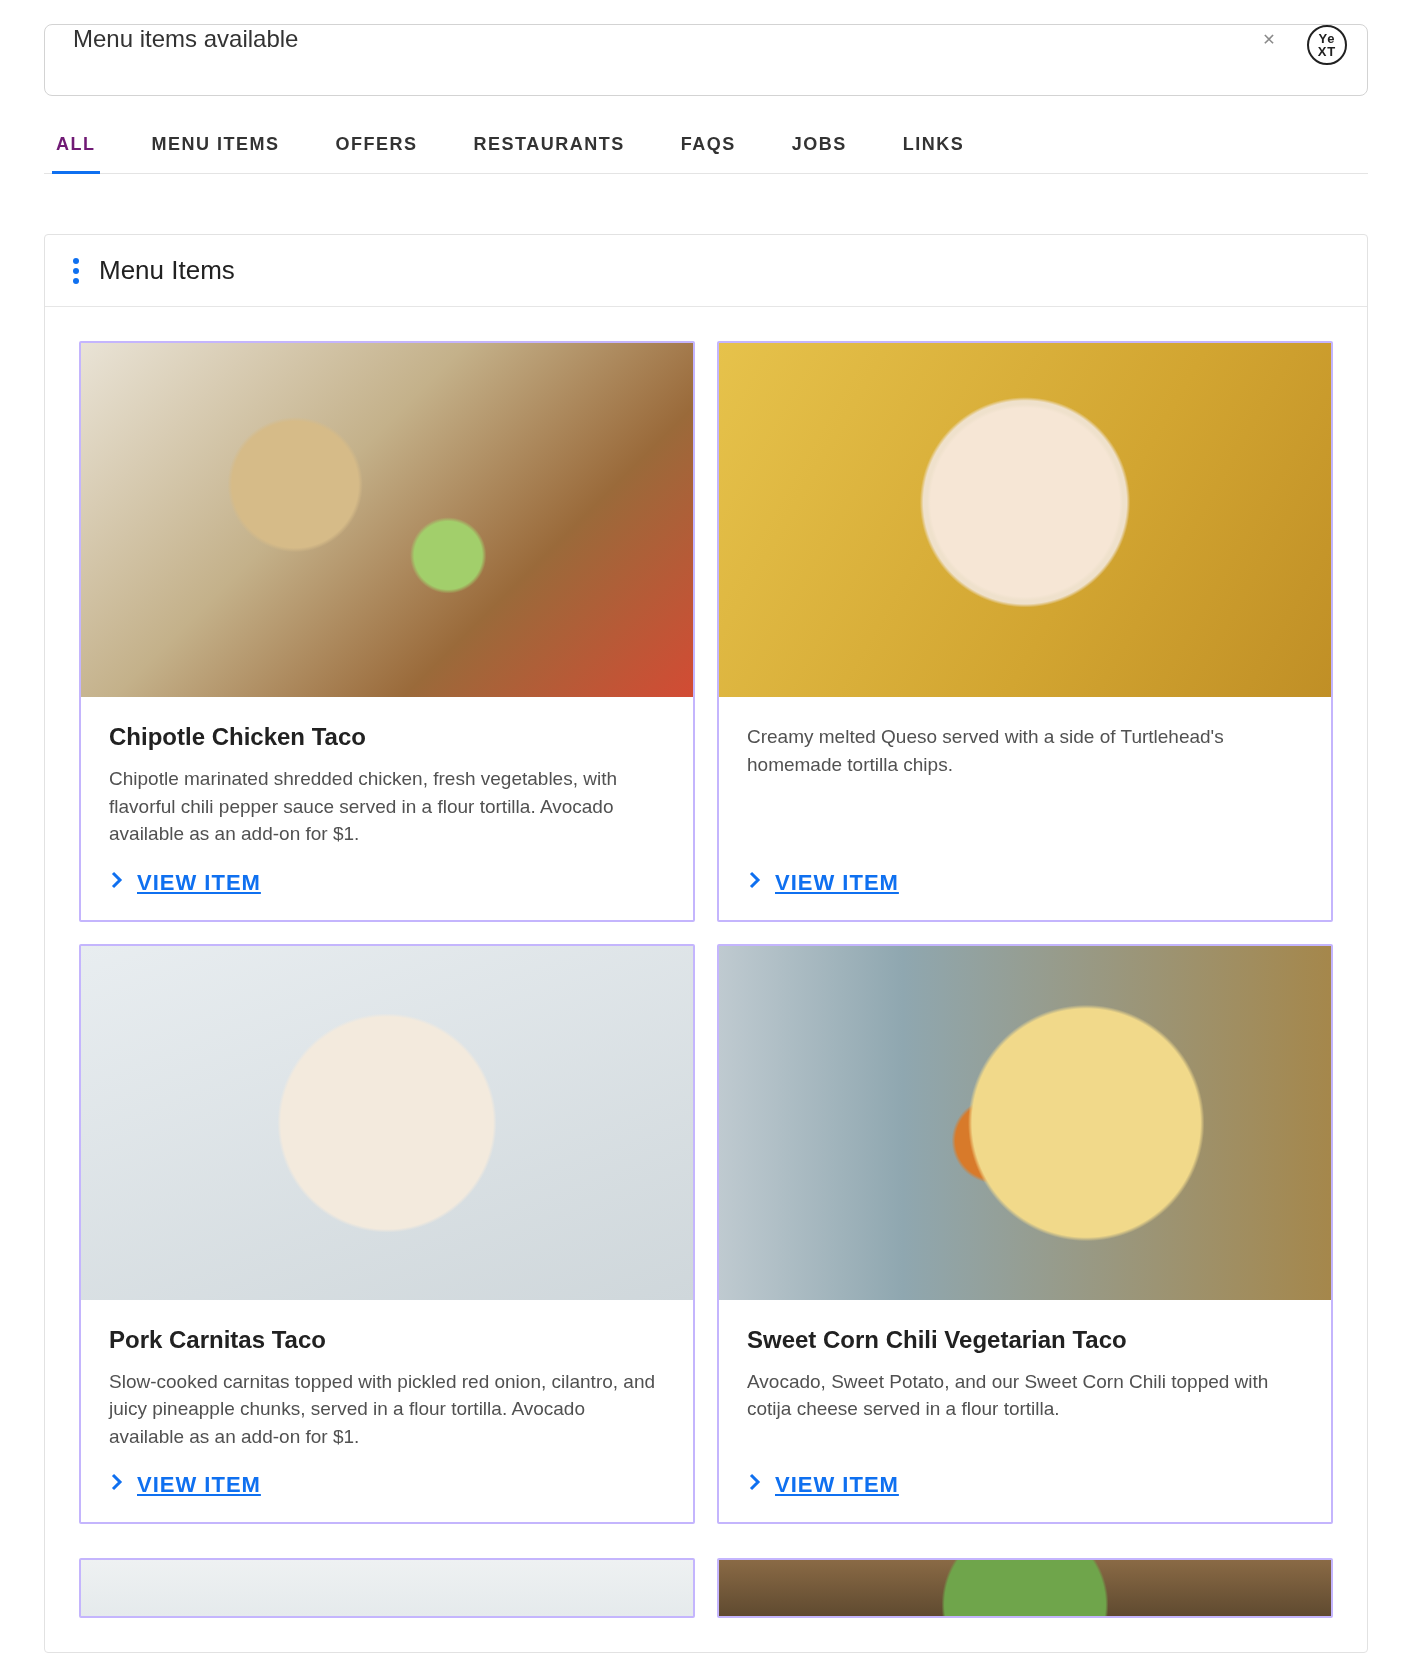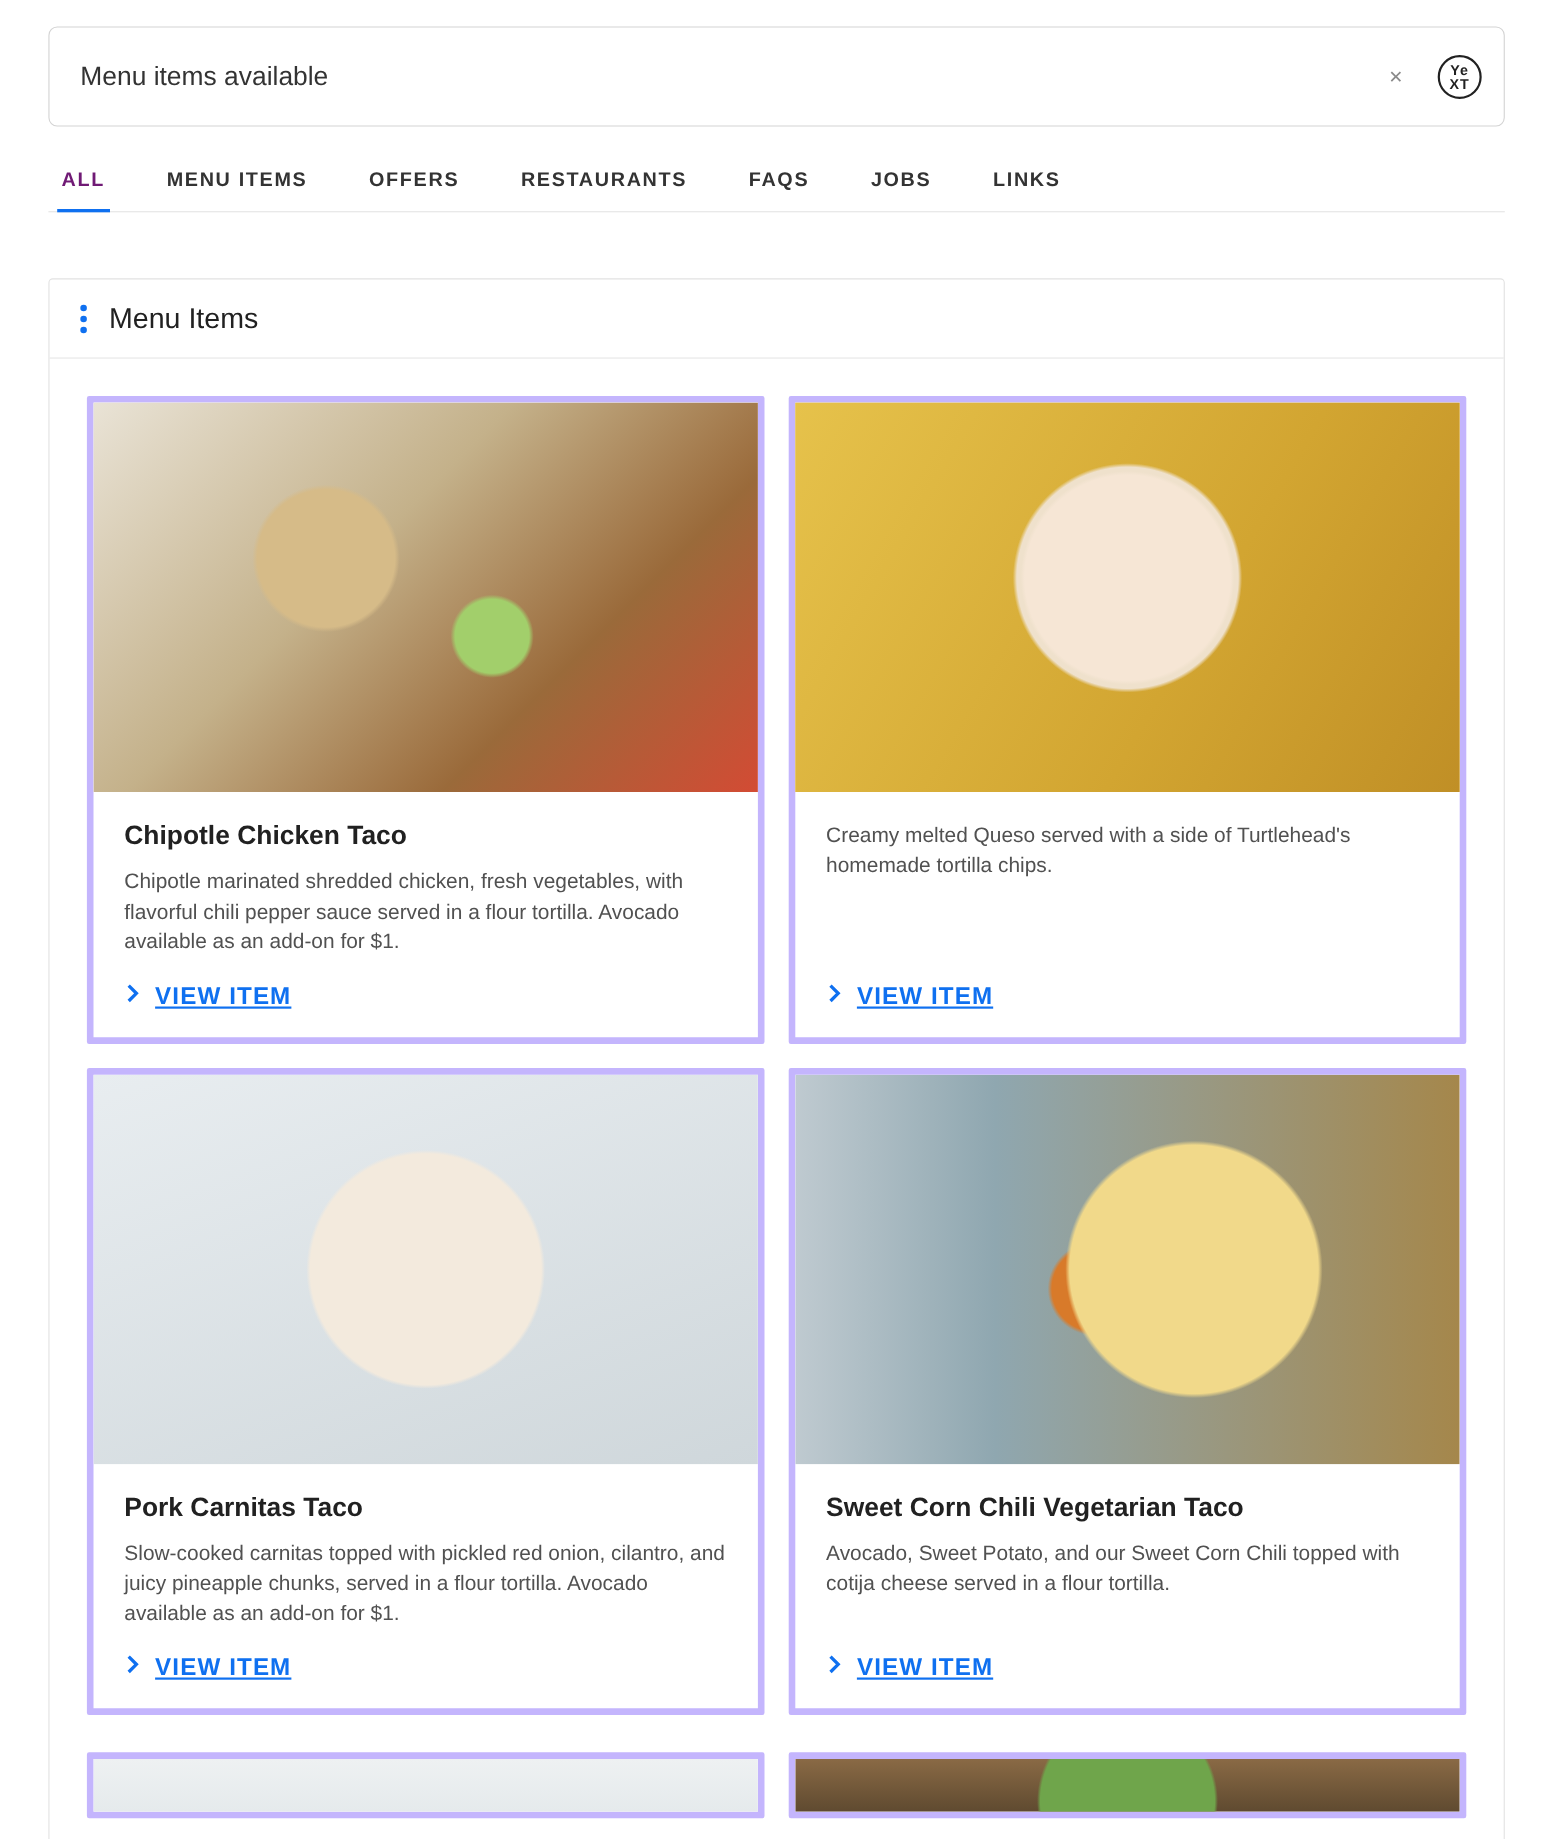--- a/index.html
+++ b/index.html
@@ -7,24 +7,24 @@
       font-family: -apple-system, BlinkMacSystemFont, "Segoe UI", Helvetica, Arial, sans-serif;
       background: #fff;
       color: #212121;
       width: 1412px;
     }
     .page { padding: 24px 44px 0 44px; }
 
     
     .search-wrap {
       display: flex;
-      align-items: center;
+      align-items: flex-start;
       border: 1px solid #d3d3d3;
       border-radius: 8px;
-      height: 91px;
+      height: 72px;
       padding: 0 20px 0 28px;
       margin-bottom: 28px;
     }
     .search-input {
       flex: 1;
       border: none;
       outline: none;
       font-size: 24px;
       color: #333;
       background: transparent;
@@ -102,21 +102,21 @@
     .panel-title { font-size: 26px; font-weight: 400; color:#212121; }
 
     
     .cards {
       display:grid;
       grid-template-columns: 1fr 1fr;
       gap: 22px;
       padding: 34px;
     }
     .card {
-      border:6px solid #c4b5fd;
+      border:2px solid #c4b5fd;
       border-radius:2px;
       overflow:hidden;
       display:flex;
       flex-direction:column;
     }
     .card-img {
       height: 354px;
       background-size: cover;
       background-position: center;
     }

